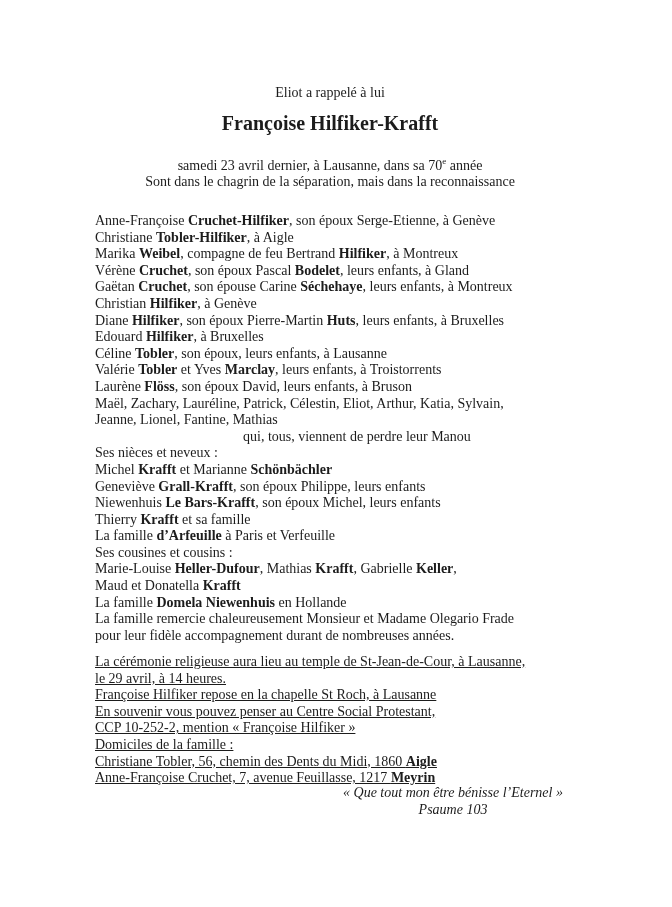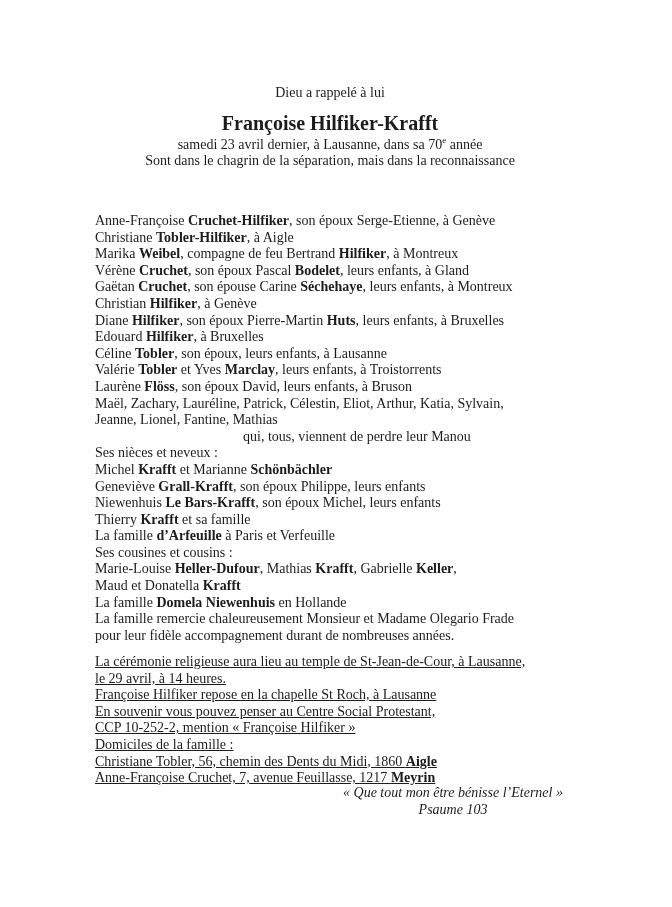--- a/index.html
+++ b/index.html
@@ -23,21 +23,21 @@
     left: 0;
     width: 660px;
     text-align: center;
     font-size: 14px;
     line-height: 17px;
   }
   .deceased-name {
     font-size: 20px;
     font-weight: 700;
     line-height: 26px;
-    margin: 8px 0 1px 0;
+    margin: 8px 0 22px 0;
   }
   .sub-line {
     line-height: 16.6px;
   }
   sup {
     font-size: 9px;
     line-height: 0;
   }
   .text-block {
     position: absolute;
@@ -62,21 +62,21 @@
     line-height: 17px;
   }
   b { font-weight: 700; }
 </style>
 </head>
 <body>
 
 <div class="page">
 
   <div class="header">
-    <div class="sub-line">Dieu a rappelé à lui</div>
+    <div class="sub-line">Eliot a rappelé à lui</div>
     <div class="deceased-name">Françoise Hilfiker-Krafft</div>
     <div class="sub-line"><span>samedi 23 avril dernier, à Lausanne, dans sa 70</span><sup>e</sup><span> année</span></div>
     <div class="sub-line">Sont dans le chagrin de la séparation, mais dans la reconnaissance</div>
   </div>
 
   <div class="text-block block-family">
       <div class="line"><span>Anne-Françoise </span><b>Cruchet-Hilfiker</b><span>, son époux Serge-Etienne, à Genève</span></div>
       <div class="line"><span>Christiane </span><b>Tobler-Hilfiker</b><span>, à Aigle</span></div>
       <div class="line"><span>Marika </span><b>Weibel</b><span>, compagne de feu Bertrand </span><b>Hilfiker</b><span>, à Montreux</span></div>
       <div class="line"><span>Vérène </span><b>Cruchet</b><span>, son époux Pascal </span><b>Bodelet</b><span>, leurs enfants, à Gland</span></div>

